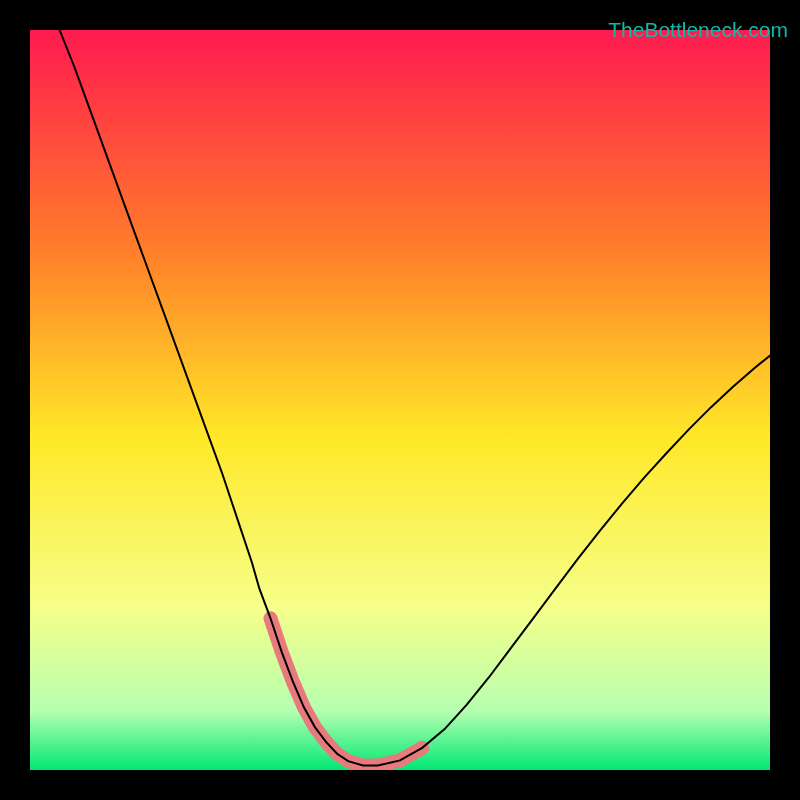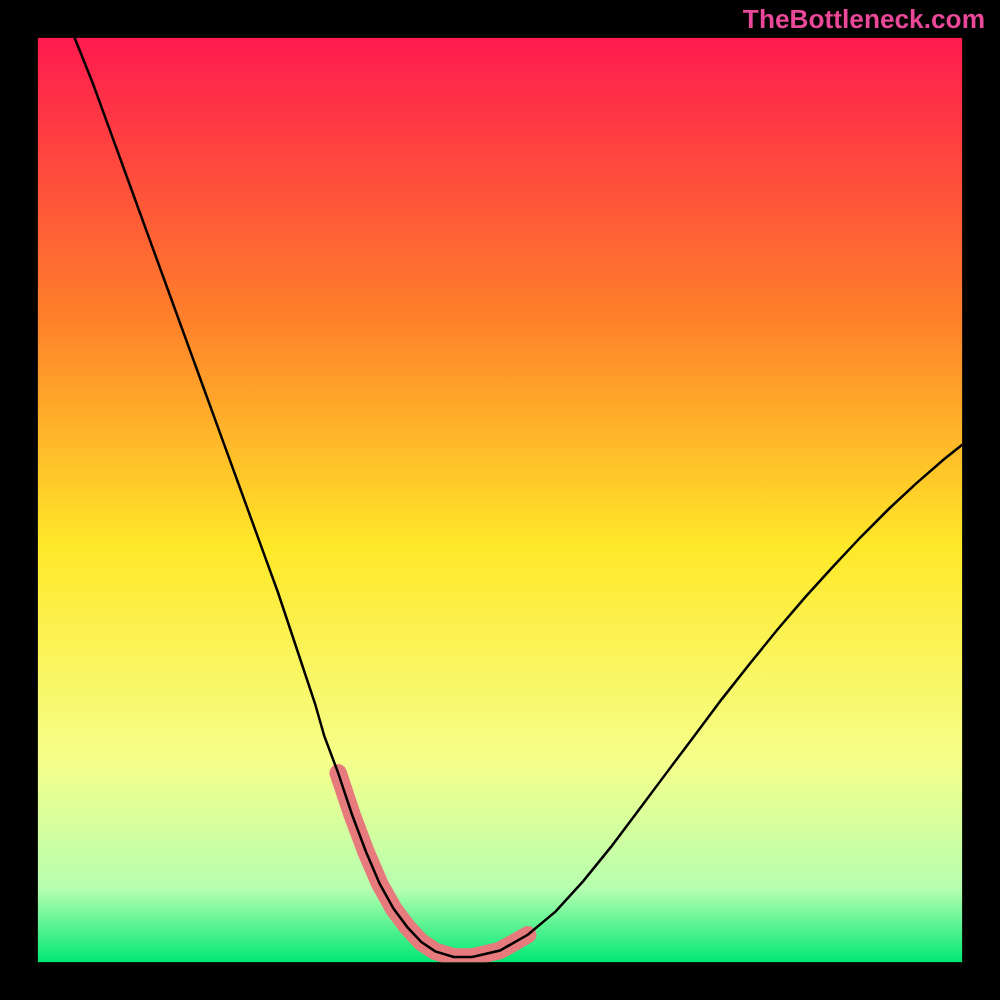--- a/index.html
+++ b/index.html
@@ -25,25 +25,25 @@
     height: 740px;
     overflow: hidden;
   }
   .plot svg {
     display: block;
     width: 740px;
     height: 740px;
   }
   .watermark {
     position: absolute;
-    top: 4px;
+    top: 18px;
     right: 12px;
-    color: #ec4899;
+    color: #14b8a6;
     font-size: 21px;
-    font-weight: 700;
+    font-weight: 400;
     font-family: Arial, Helvetica, sans-serif;
     user-select: none;
   }
 </style>
 </head>
 <body>
 
 <div class="frame">
   <div class="plot">
     <svg viewBox="0 0 740 740">

